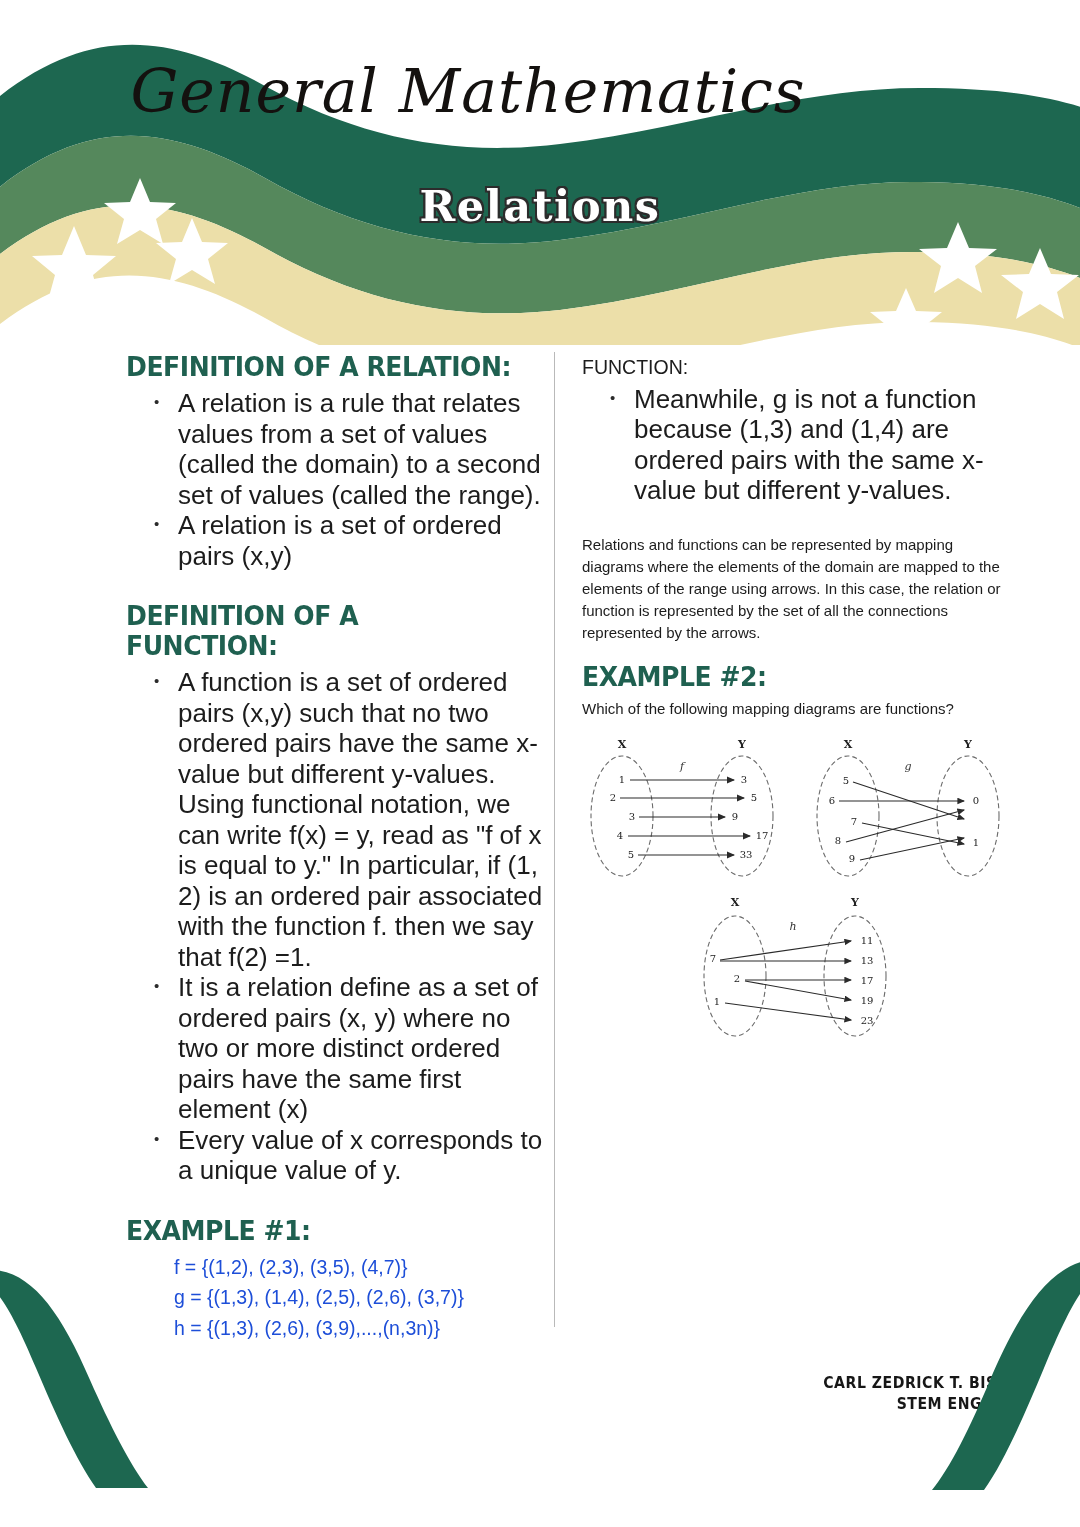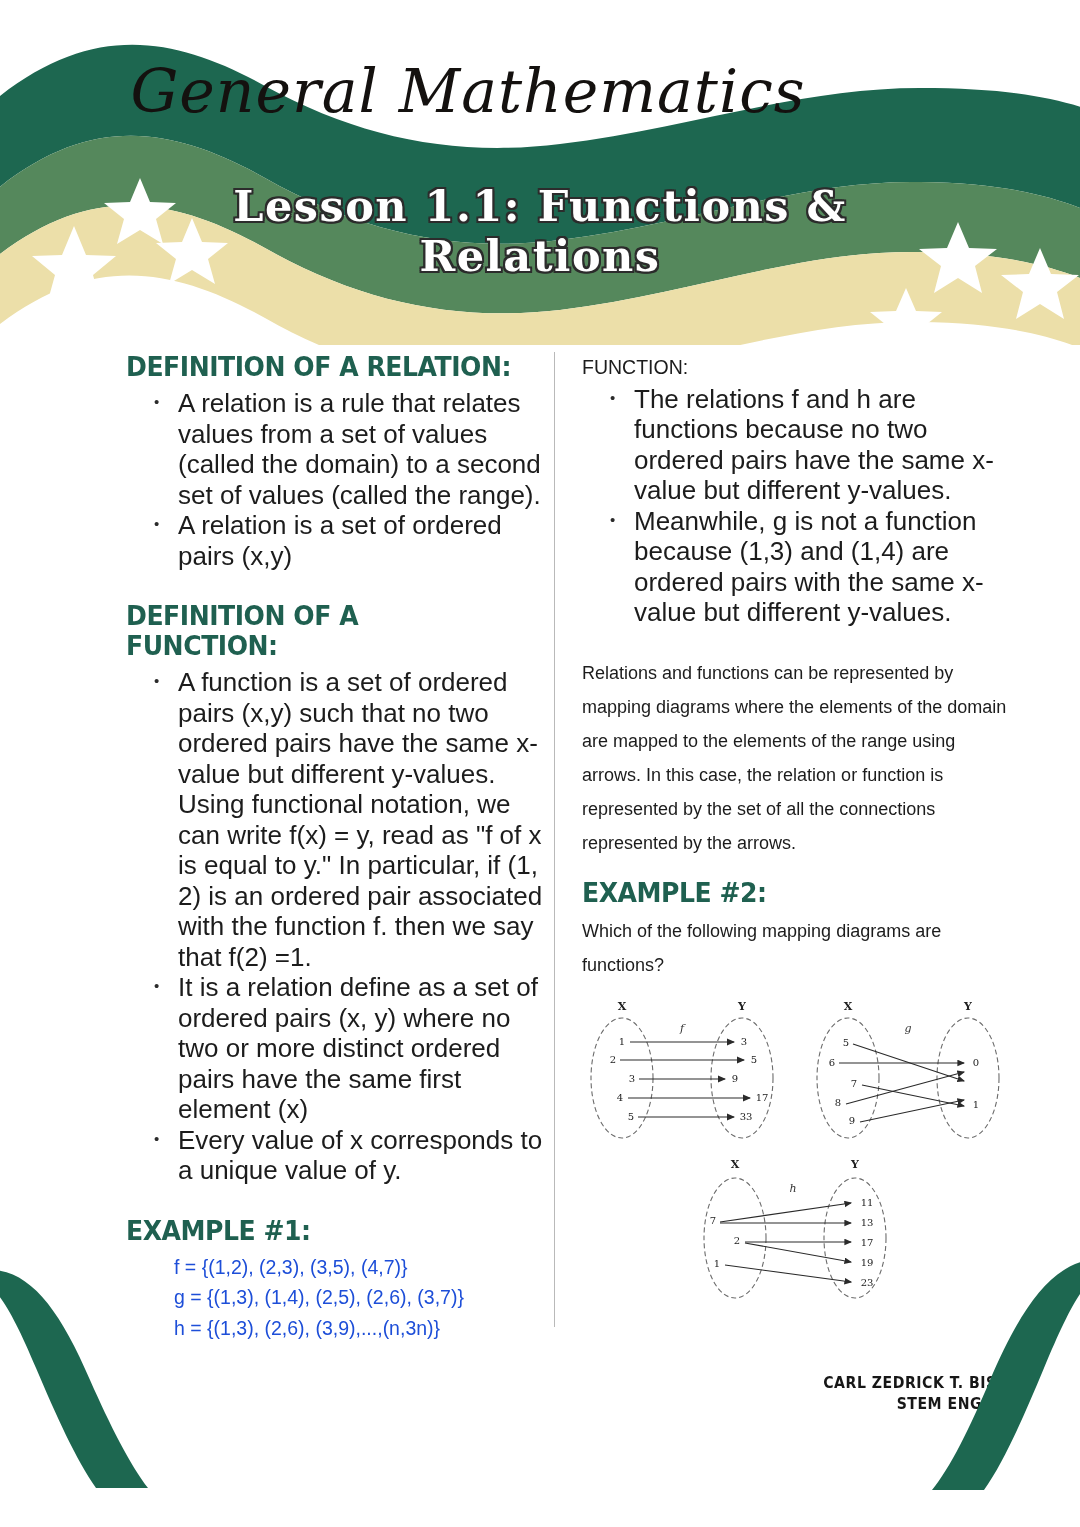--- a/index.html
+++ b/index.html
@@ -122,22 +122,22 @@
   ul.bullets li::before {
     content: "\2022";
     position: absolute;
     left: -24px;
     top: -1px;
     font-size: 15px;
     color: #2b2b2b;
   }
 
   p.para {
-    font-size: 18px;
-    line-height: 34px;
+    font-size: 15px;
+    line-height: 22px;
     color: #1c1c1c;
     margin: 0;
   }
   .spacer-18 { height: 18px; }
   .spacer-28 { height: 28px; }
 
   .eq-block {
     margin-top: 2px;
     padding-left: 48px;
     font-size: 19.5px;
@@ -227,21 +227,20 @@
     </g>
     <g fill="#ffffff">
       <polygon points="906,288 916,311 942,312 922,328 929,352 906,338 883,352 890,328 870,312 896,311"></polygon>
     </g>
   </svg>
 </div>
 
 <div class="doc-title">General Mathematics</div>
 
 <div class="lesson-title">
-  <span class="l1">Lesson 1.1: Functions &amp;</span>
   <span class="l2">Relations</span>
 </div>
 
 <div class="content">
 
   <div class="col-divider"></div>
 
   <div class="col-left">
 
     <h2 class="section-head">DEFINITION OF A RELATION:</h2>
@@ -267,21 +266,20 @@
       <div>g = {(1,3), (1,4), (2,5), (2,6), (3,7)}</div>
       <div>h = {(1,3), (2,6), (3,9),...,(n,3n)}</div>
     </div>
   </div>
 
   <div class="col-right">
 
     <p class="solution-label">FUNCTION:</p>
 
     <ul class="bullets">
-      <li>The relations f and h are functions because no two ordered pairs have the same x-value but different y-values.</li>
       <li>Meanwhile, g is not a function because (1,3) and (1,4) are ordered pairs with the same x-value but different y-values.</li>
     </ul>
 
     <div class="spacer-28"></div>
 
     <p class="para">Relations and functions can be represented by mapping diagrams where the elements of the domain are mapped to the elements of the range using arrows. In this case, the relation or function is represented by the set of all the connections represented by the arrows.</p>
 
     <div class="spacer-18"></div>
 
     <h2 class="section-head">EXAMPLE #2:</h2>

